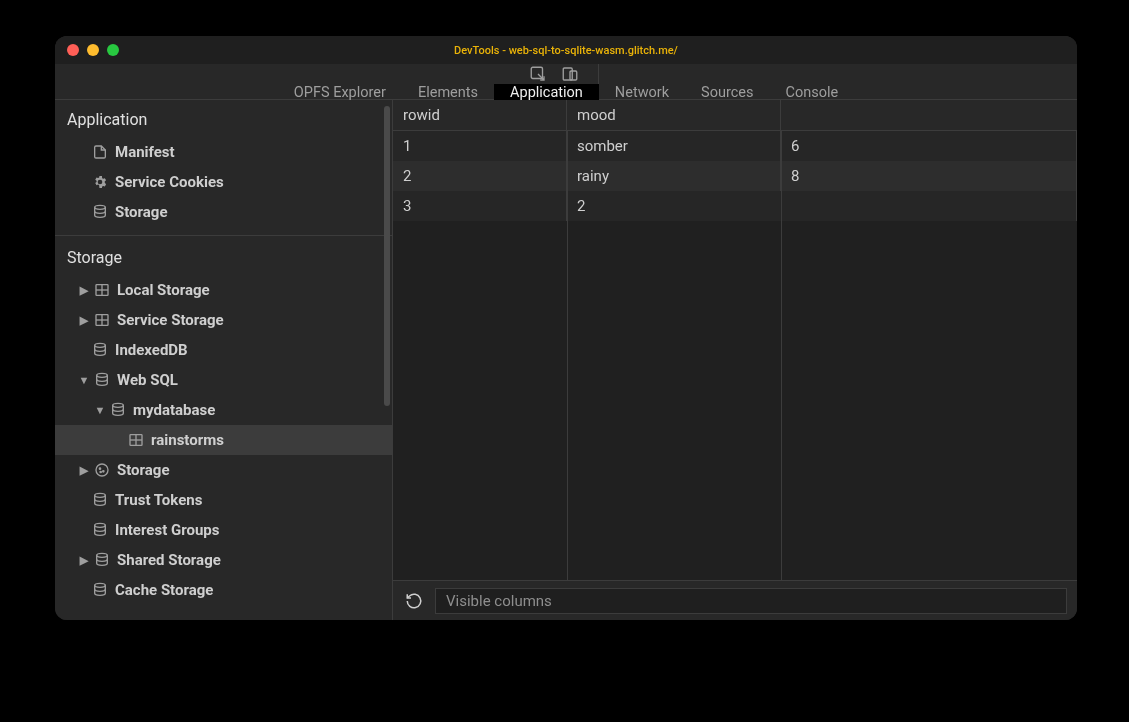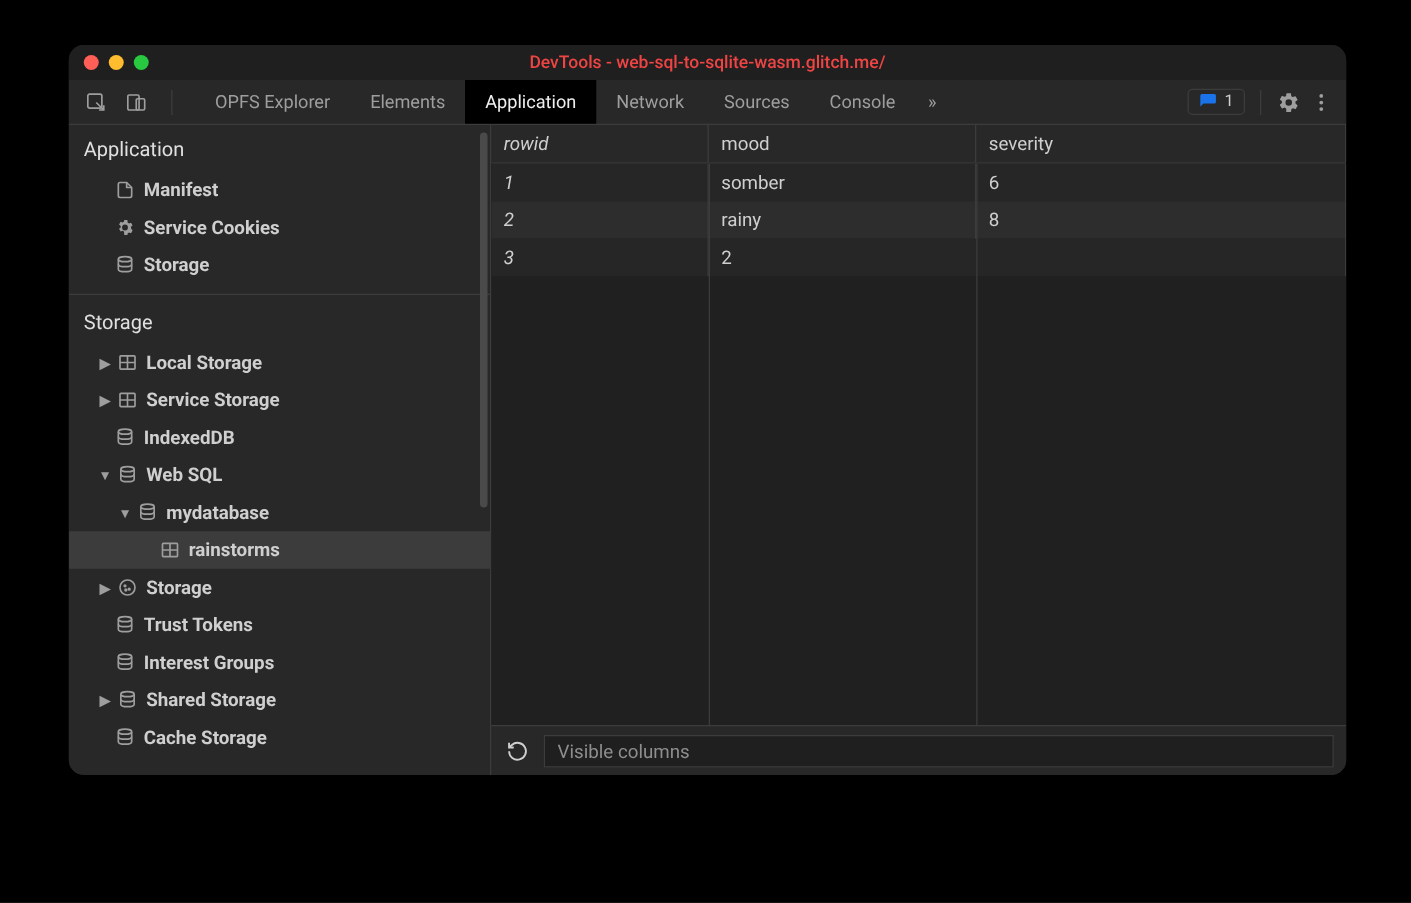--- a/index.html
+++ b/index.html
@@ -21,30 +21,31 @@
     background:#1f1f1f;
     display:flex;
     align-items:center;
     position:relative;
     color:#a5a5a5;
     font-size:13px;
   }
   .traffic-lights { display:flex; gap:8px; margin-left:12px; }
   .tl { width:12px; height:12px; border-radius:50%; }
   .tl.red{background:#ff5f57;} .tl.yellow{background:#febc2e;} .tl.green{background:#28c840;}
-  .titlebar-title { position:absolute; left:0; right:0; text-align:center; font-weight:500; color:#ef4444; font-size:14px; }
+  .titlebar-title { position:absolute; left:0; right:0; text-align:center; font-weight:500; color:#eab308; font-size:11px; }
   
   .toolbar {
     height:36px;
     background:#282828;
     border-bottom:1px solid #3c3c3c;
     display:flex;
     align-items:center;
     font-size:14.5px;
     color:#9e9e9e;
+    flex-direction:column;
   }
   .tb-left { display:flex; align-items:center; padding:0 12px; gap:12px; }
   .tb-icon { width:20px; height:20px; display:flex; align-items:center; justify-content:center; color:#9e9e9e;}
   .tb-sep { width:1px; height:20px; background:#3c3c3c; margin:0 6px; }
   .tabs { display:flex; align-items:stretch; height:100%; }
   .tab { display:flex; align-items:center; padding:0 16px; cursor:pointer; color:#9e9e9e; }
   .tab.active { background:#000; color:#efefef; }
   .tb-right { margin-left:auto; display:flex; align-items:center; gap:6px; padding-right:10px; }
   .tb-overflow { padding:0 10px; color:#9e9e9e; cursor:pointer;}
   .comment-badge {
@@ -99,21 +100,21 @@
     background:#242424;
   }
   .table { flex:1; display:flex; flex-direction:column; overflow:hidden;}
   .t-head, .t-row { display:flex; }
   .t-head { background:#282828; border-bottom:1px solid #3c3c3c; color:#cfcfcf; font-size:15px;}
   .t-cell {
     padding:6px 10px;
     border-right:1px solid #3c3c3c;
     overflow:hidden; white-space:nowrap; text-overflow:ellipsis;
   }
-  .col0{width:174px;font-style:italic;} .col1{width:214px;} .col2{flex:1;}
+  .col0{width:174px;} .col1{width:214px;} .col2{flex:1;}
   .t-body { flex:1; background:#202020; }
   .t-row { color:#cfcfcf; font-size:15px; height:30px; align-items:center;}
   .t-row:nth-child(odd){ background:#262626; }
   .t-row:nth-child(even){ background:#2d2d2d; }
   .body-borders { position:relative; flex:1; }
   .vline { position:absolute; top:0; bottom:0; width:1px; background:#3c3c3c; }
   
   .bottombar {
     height:40px;
     border-top:1px solid #3c3c3c;
@@ -360,21 +361,20 @@
             </svg>
           </span>
           <span>Cache Storage</span>
         </div>
       </div>
     <div class="content">
       <div class="table">
         <div class="t-head" id="thead">
             <div class="t-cell col0">rowid</div>
             <div class="t-cell col1">mood</div>
-            <div class="t-cell col2">severity</div>
           </div>
         <div class="t-body body-borders" id="tbody">
           <div class="vline" style="left:174px"></div>
           <div class="vline" style="left:388px"></div>
         <div class="t-row">
               <div class="t-cell col0">1</div>
               <div class="t-cell col1">somber</div>
               <div class="t-cell col2">6</div>
             </div>
             <div class="t-row">

